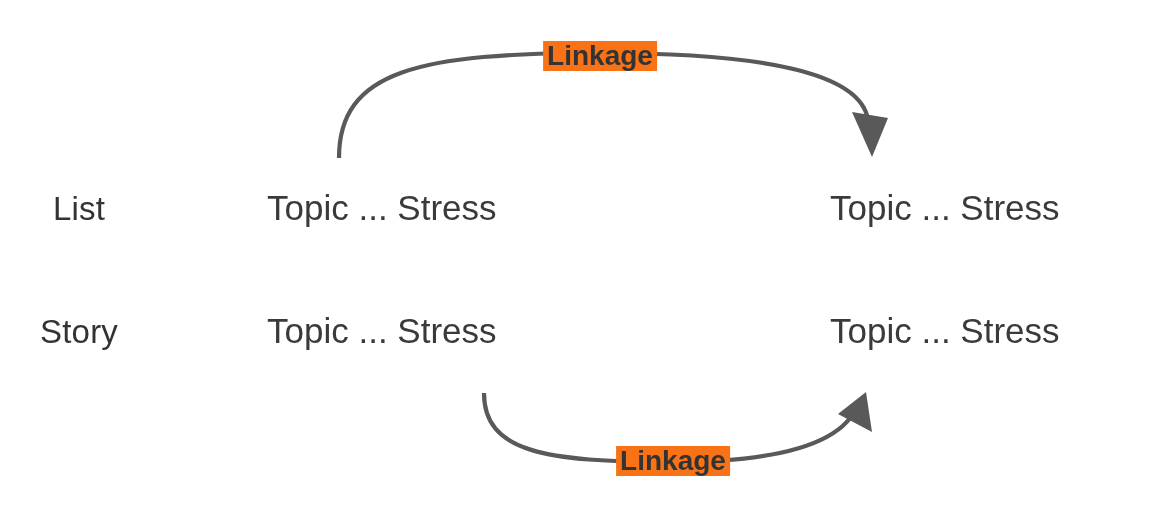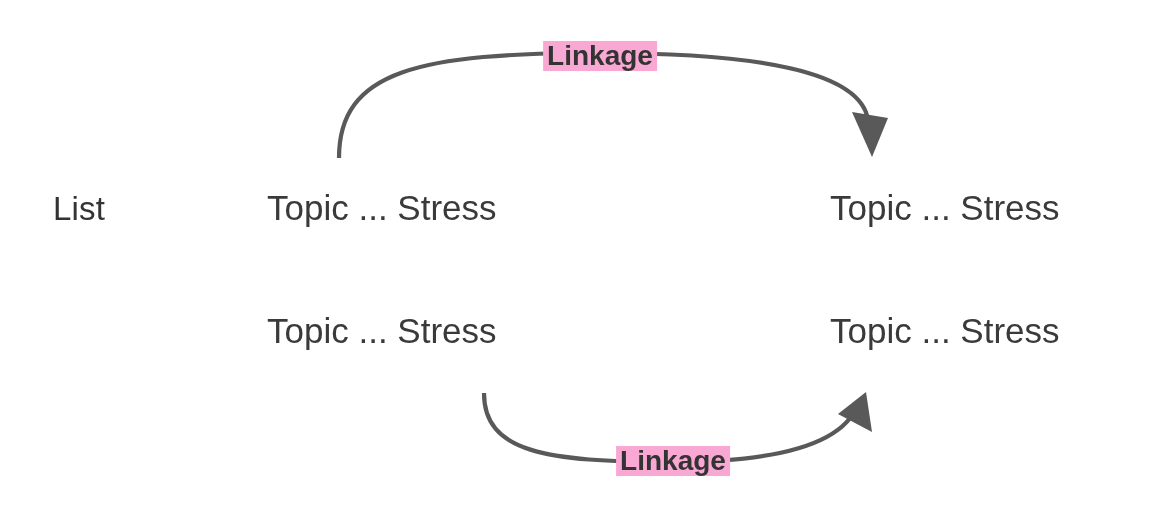--- a/index.html
+++ b/index.html
@@ -50,21 +50,21 @@
     fill: #595959;
     stroke: none;
   }
   .edge-label {
     position: absolute;
     font-size: 28px;
     font-weight: bold;
     color: #333333;
     white-space: nowrap;
     line-height: 1;
-    background: #f9a8d4;
+    background: #f97316;
     padding: 1px 4px;
     transform: translate(-50%, -50%);
   }
 </style>
 </head>
 <body>
 
 <div id="canvas">
 
   <svg id="arc-layer" viewBox="0 0 1155 514">
@@ -79,20 +79,21 @@
              C 790,462 845,440 858,404"></path>
     <polygon class="arrow-head" points="838,414 866,392 872,432"></polygon>
   </svg>
 
   <div class="row-label" style="left:53px; top:192px;">List</div>
 
   <div class="seq-label" style="left:267px; top:190px;">Topic ... Stress</div>
 
   <div class="seq-label" style="left:830px; top:190px;">Topic ... Stress</div>
 
+  <div class="row-label" style="left:40px; top:315px;">Story</div>
 
   <div class="seq-label" style="left:267px; top:313px;">Topic ... Stress</div>
 
   <div class="seq-label" style="left:830px; top:313px;">Topic ... Stress</div>
 
   <div class="edge-label" style="left:600px; top:56px;">Linkage</div>
 
   <div class="edge-label" style="left:673px; top:461px;">Linkage</div>
 
 </div>

